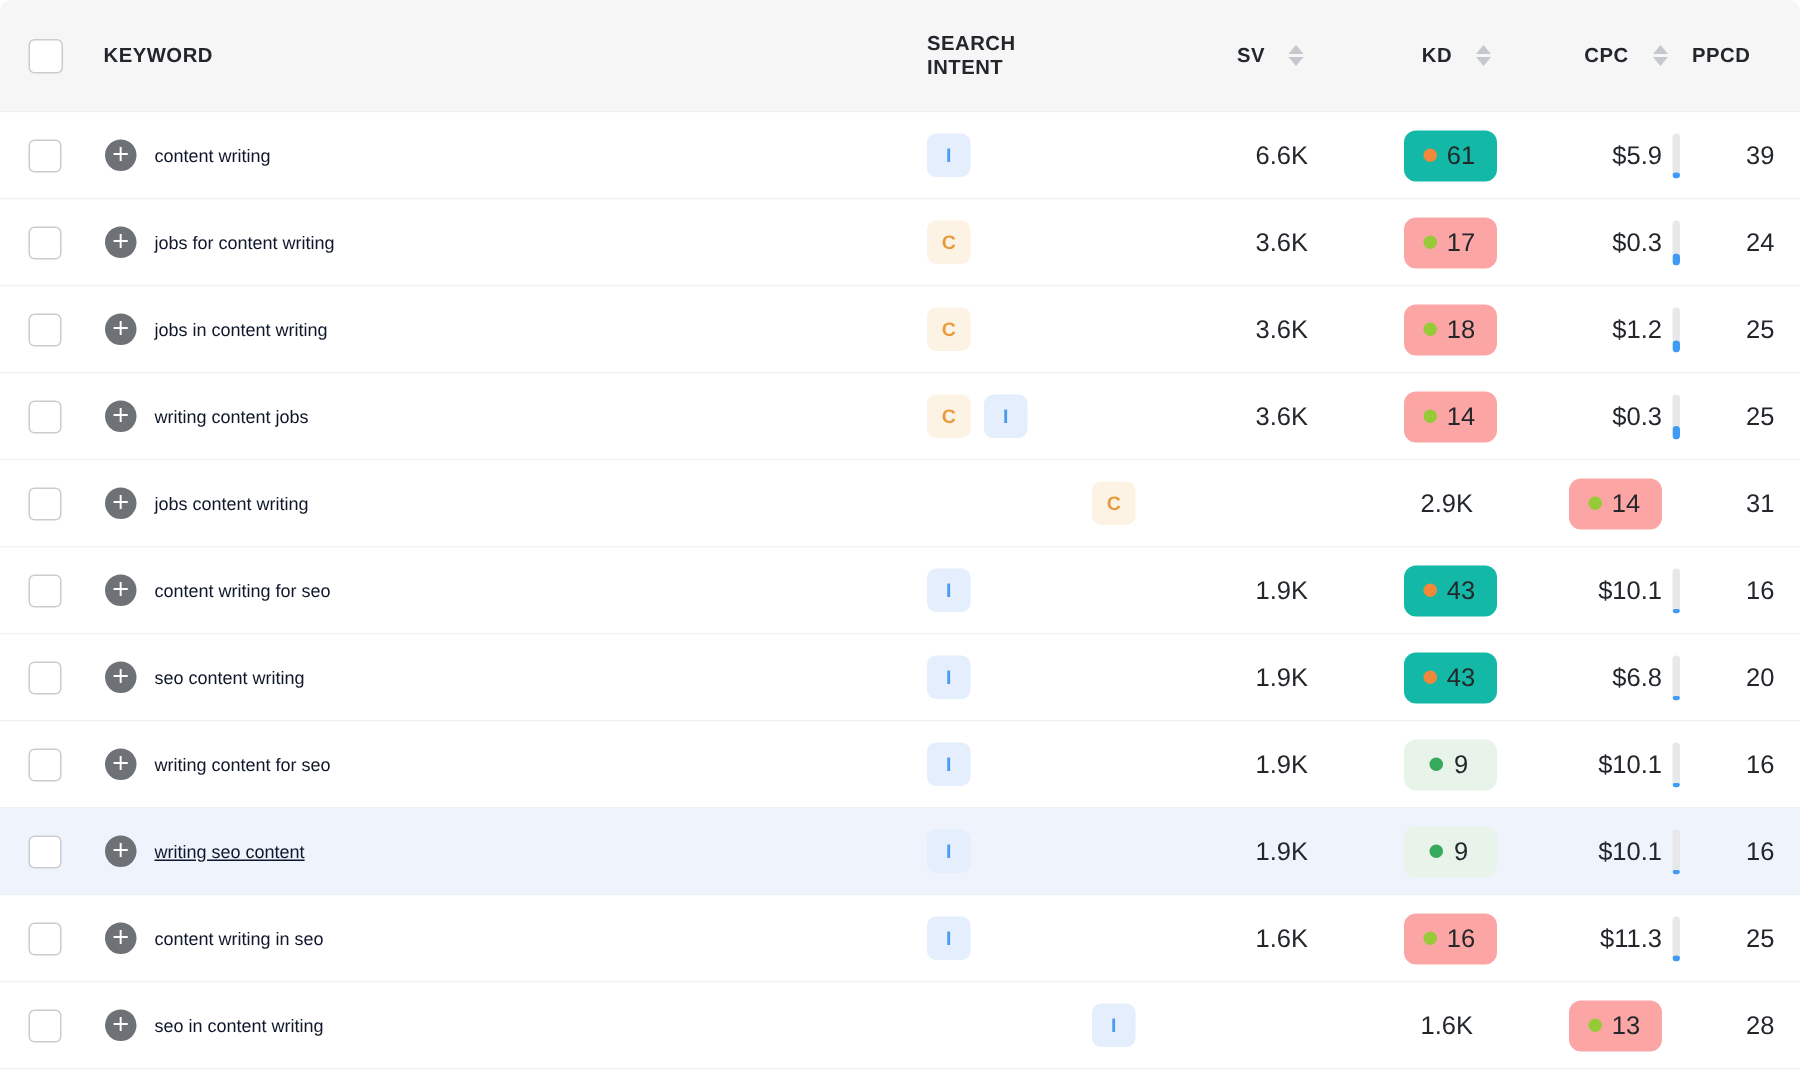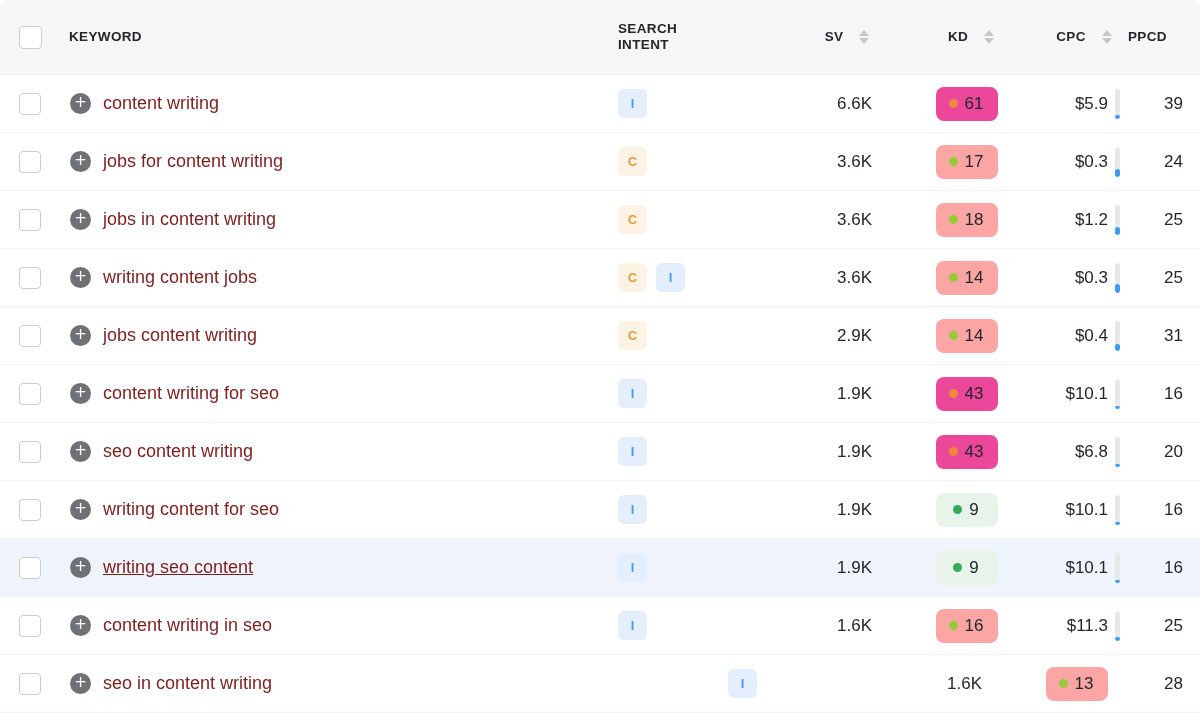--- a/index.html
+++ b/index.html
@@ -83,22 +83,22 @@
     line-height: 1;
     display: flex; align-items: center; justify-content: center;
     margin-right: 12px;
     flex: 0 0 21px;
     font-family: "DejaVu Sans", sans-serif;
     padding-bottom: 2px;
   }
   .col-keyword .plus-btn { margin-left: 10px; }
 
   .kw-link {
-    font-size: 18px;
-    color: #7f1d1d;
+    font-size: 12px;
+    color: #0f172a;
     white-space: nowrap;
     text-decoration: none;
   }
   .row.highlighted .kw-link { text-decoration: underline; }
 
   
   .intent {
     width: 29px; height: 29px;
     border-radius: 6px;
     display: flex; align-items: center; justify-content: center;
@@ -118,21 +118,21 @@
     font-size: 17px;
     color: #23272c;
     min-width: 62px;
     justify-content: center;
   }
   .kd-badge .dot { width: 9px; height: 9px; border-radius: 50%; flex: 0 0 9px; }
   .kd-badge.easy    { background: #e8f3e9; }
   .kd-badge.easy .dot    { background: #36a95b; }
   .kd-badge.medium  { background: #fca5a5; }
   .kd-badge.medium .dot  { background: #97ca38; }
-  .kd-badge.hard    { background: #ec4899; }
+  .kd-badge.hard    { background: #14b8a6; }
   .kd-badge.hard .dot    { background: #f0883c; }
 
   .cpc-meter {
     width: 5px; height: 30px;
     background: #e6e8ea;
     border-radius: 3px;
     position: relative;
     overflow: hidden;
     flex: 0 0 5px;
   }
@@ -320,26 +320,20 @@
         </div>
     <div class="col-sv">
       <span class="num">2.9K</span>
     </div>
     <div class="col-kd">
       <span class="kd-badge medium">
         <span class="dot"></span>
         <span>14</span>
       </span>
     </div>
-    <div class="col-cpc">
-      <span class="num">$0.4</span>
-      <span class="cpc-meter">
-            <span style="height:22%"></span>
-          </span>
-    </div>
     <div class="col-ppcd">
       <span class="num">31</span>
     </div>
       </div>
       <div class="row">
     <div class="col-check">
       <div class="checkbox"></div>
     </div>
     <div class="col-keyword">
       <div class="plus-btn">+</div>

